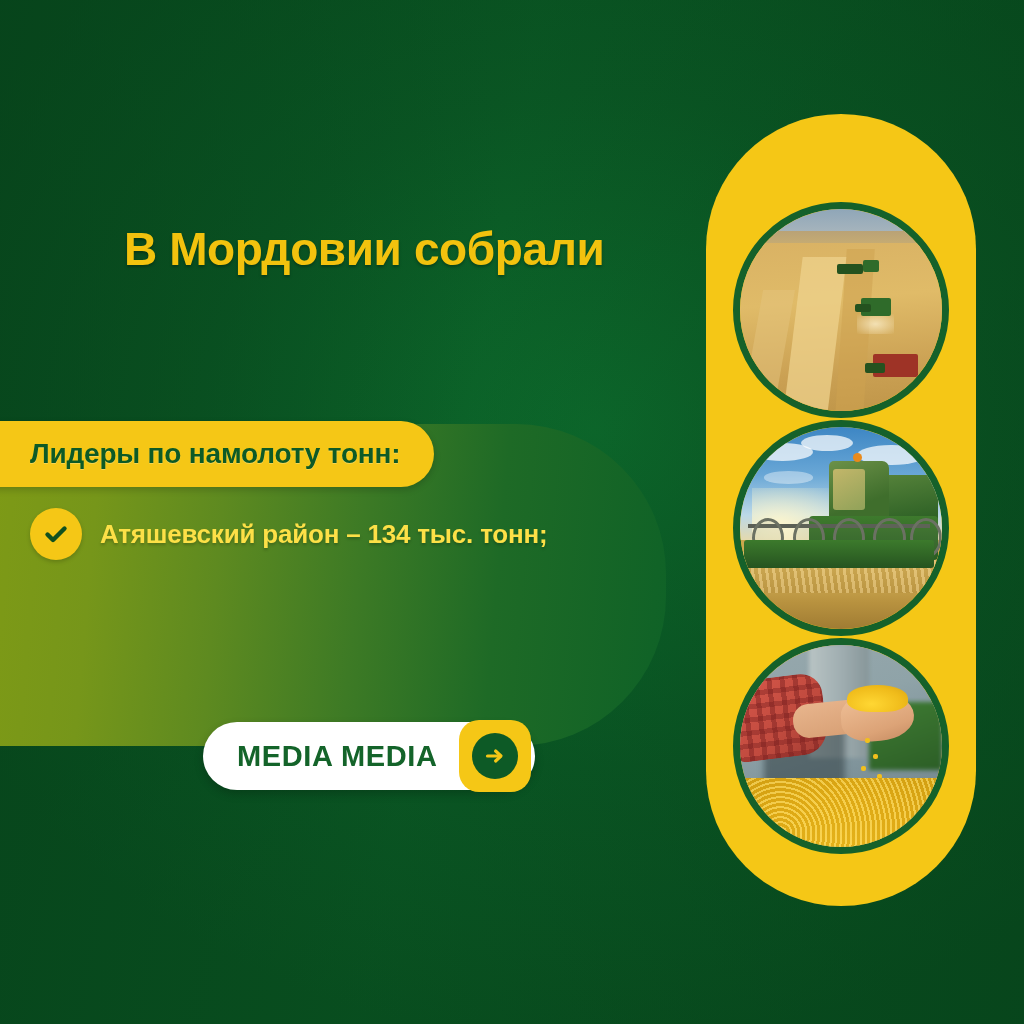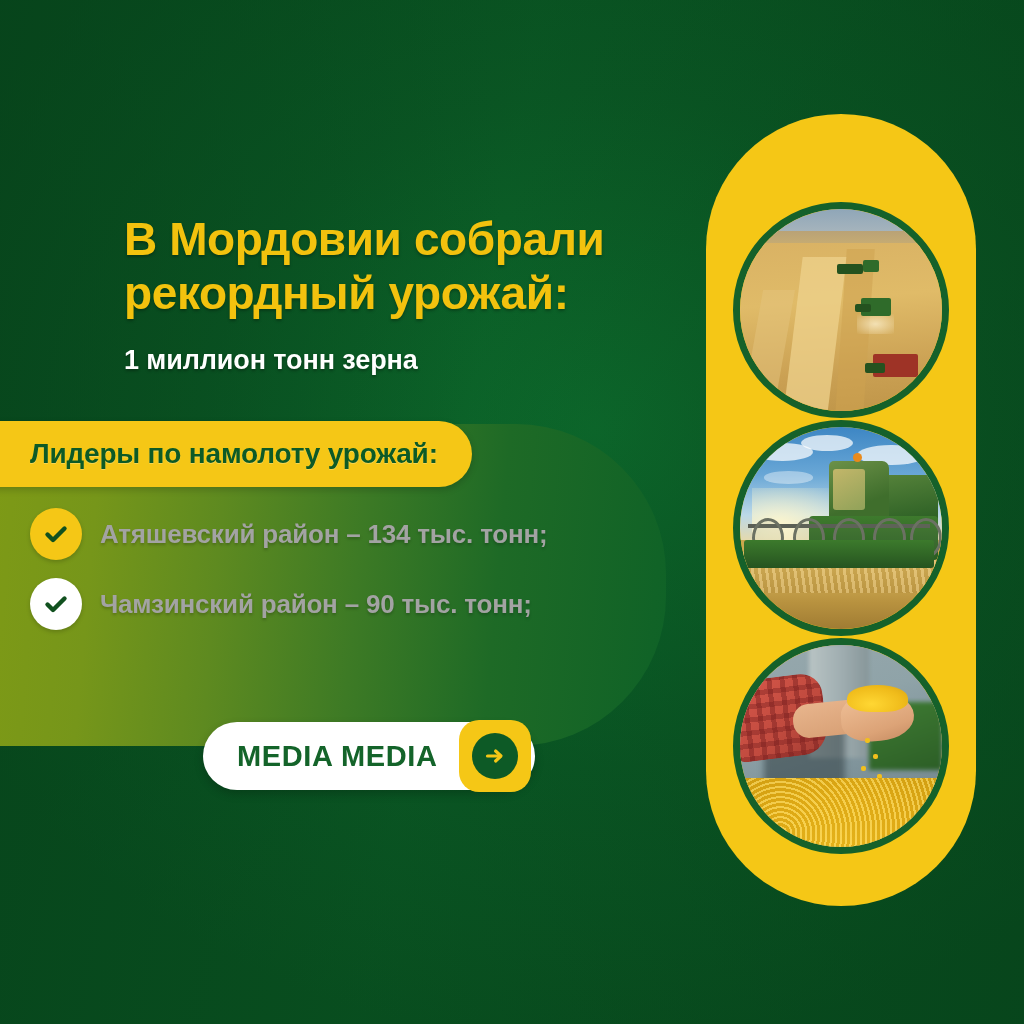--- a/index.html
+++ b/index.html
@@ -25,21 +25,21 @@
   .bg-sheen {
     position: absolute;
     inset: 0;
     background: linear-gradient(100deg, rgba(6,62,25,0.55) 0%, rgba(10,92,38,0.10) 45%, rgba(6,62,25,0.45) 100%);
   }
 
   
   .headline {
     position: absolute;
     left: 124px;
-    top: 212px;
+    top: 222px;
     width: 540px;
   }
   .headline-line {
     color: #f2c20e;
     font-size: 46px;
     font-weight: 700;
     line-height: 1.18;
     letter-spacing: -0.4px;
     text-shadow: 0 2px 3px rgba(0,0,0,0.28);
     white-space: nowrap;
@@ -114,21 +114,21 @@
     height: 52px;
     border-radius: 50%;
     display: flex;
     align-items: center;
     justify-content: center;
     box-shadow: 0 2px 4px rgba(0,0,0,0.18);
   }
   .check-badge svg { display: block; }
   .bullet-text {
     margin-left: 18px;
-    color: #a3a3a3;
+    color: #fde047;
     font-size: 26px;
     font-weight: 700;
     letter-spacing: -0.2px;
     white-space: nowrap;
     text-shadow: 0 2px 3px rgba(0,0,0,0.22);
   }
 
   
   .cta {
     position: absolute;
@@ -278,49 +278,39 @@
 </head>
 <body>
 
 <div id="poster">
 
   <div class="bg-base"></div>
   <div class="bg-sheen"></div>
 
   <div class="headline">
     <div class="headline-line">В Мордовии собрали</div>
-    <div class="headline-line">рекордный урожай:</div>
-  </div>
-  <div class="subhead">1 миллион тонн зерна</div>
+  </div>
 
   <div class="list-panel"></div>
 
   <div class="banner">
-    <span class="banner-text">Лидеры по намолоту урожай:</span>
+    <span class="banner-text">Лидеры по намолоту тонн:</span>
   </div>
 
   <div class="bullets">
 
     <div class="bullet-row">
       <span class="check-badge" style="background:#f5c716;">
         <svg width="30" height="30" viewBox="0 0 30 30" aria-hidden="true">
           <path d="M6.5 15.5 L12 21 L23.5 9.5" fill="none" stroke="#11511f" stroke-width="4.4" stroke-linecap="round" stroke-linejoin="round"></path>
         </svg>
       </span>
       <span class="bullet-text">Атяшевский район – 134 тыс. тонн;</span>
     </div>
 
-    <div class="bullet-row">
-      <span class="check-badge" style="background:#ffffff;">
-        <svg width="30" height="30" viewBox="0 0 30 30" aria-hidden="true">
-          <path d="M6.5 15.5 L12 21 L23.5 9.5" fill="none" stroke="#11511f" stroke-width="4.4" stroke-linecap="round" stroke-linejoin="round"></path>
-        </svg>
-      </span>
-      <span class="bullet-text">Чамзинский район – 90 тыс. тонн;</span>
-    </div>
 
 
   </div>
 
   <div class="cta">
     <span class="cta-label">MEDIA MEDIA</span>
     <span class="cta-arrow-box">
       <span class="cta-arrow-circle">
         <svg width="26" height="26" viewBox="0 0 26 26" aria-hidden="true">
           <path d="M5.5 13 H18" stroke="#f5c716" stroke-width="3.2" stroke-linecap="round"></path>

